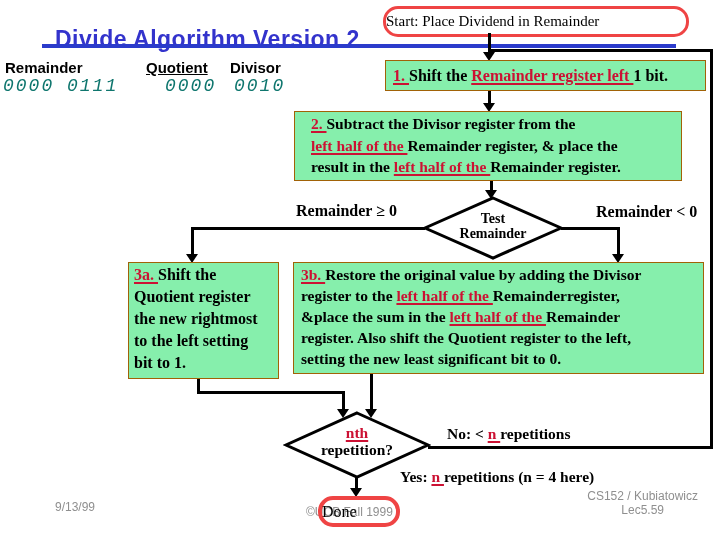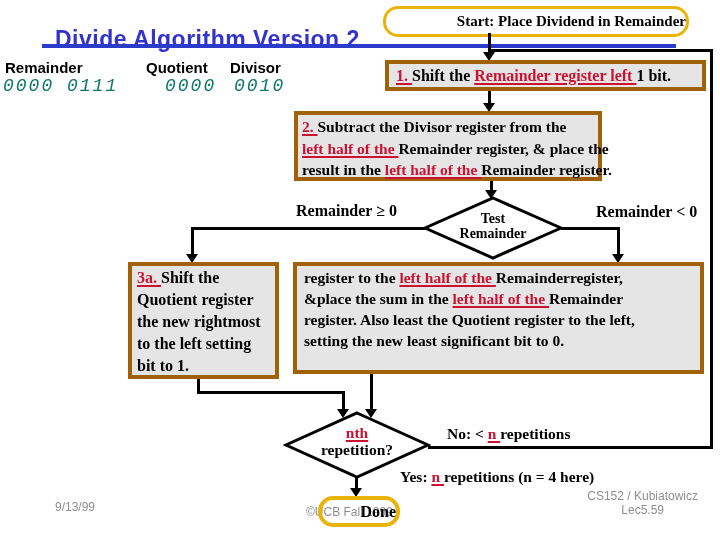--- a/index.html
+++ b/index.html
@@ -9,41 +9,41 @@
   
   .title{font-family:"Liberation Sans",sans-serif;font-weight:bold;font-size:23px;
          color:#3333cc;letter-spacing:0.5px;white-space:nowrap;}
   .reglabel{font-family:"Liberation Sans",sans-serif;font-weight:bold;font-size:15px;
             color:#000;white-space:nowrap;}
   .regval{font-family:"Liberation Mono",monospace;font-size:18px;color:#0f766e;
           letter-spacing:2px;white-space:nowrap;font-style:italic;}
   .flow{font-weight:bold;color:#000;white-space:nowrap;}
   .hl{color:#cc1133;text-decoration:underline;text-decoration-thickness:2px;text-underline-offset:2px;}
   
-  .terminal{border:3px solid #eab308;border-radius:15px;background:transparent;
-            display:flex;align-items:center;justify-content:flex-end;
-            font-weight:bold;font-size:15px;}
-  .pbox{border:4px solid #a16207;background:#e5e5e5;box-sizing:border-box;}
+  .terminal{border:3px solid #ef4444;border-radius:15px;background:transparent;
+            display:flex;align-items:center;justify-content:flex-start;
+            font-weight:normal;font-size:15px;}
+  .pbox{border:1px solid #a16207;background:#86efac;box-sizing:border-box;}
   .hline{position:absolute;background:#000;height:3px;}
   .vline{position:absolute;background:#000;width:3px;}
   .arrowdown{position:absolute;width:0;height:0;
              border-left:6px solid transparent;border-right:6px solid transparent;
              border-top:9px solid #000;}
   .underlineblue{background:#2b3bcb;}
   .footer{font-family:"Liberation Sans",sans-serif;font-size:12px;color:#8f8f8f;white-space:nowrap;}
   .dtext{position:absolute;width:100%;text-align:center;font-weight:bold;}
 </style>
 </head>
 <body>
 
 <div class="abs title" style="left:55px;top:15px;margin-top:11px;">Divide Algorithm Version 2</div>
 <div class="abs underlineblue" style="left:42px;top:44px;width:634px;height:4px;"></div>
 
 <div class="abs reglabel" style="left:5px;top:59px;">Remainder</div>
-<div class="abs reglabel" style="left:146px;top:59px;">Quotient</div>
+<div class="abs reglabel" style="left:146px;top:59px;text-decoration:underline;">Quotient</div>
 <div class="abs reglabel" style="left:230px;top:59px;">Divisor</div>
 <div class="abs regval" style="left:3px;top:76px;">0000 0111</div>
 <div class="abs regval" style="left:153px;top:76px;margin-left:12px;">0000</div>
 <div class="abs regval" style="left:234px;top:76px;">0010</div>
 
 <div class="abs terminal" style="left:383px;top:6px;width:300px;height:25px;">
   <span>Start: Place Dividend in Remainder</span>
 </div>
 
 <div class="vline" style="left:488px;top:33px;height:22px;"></div>
@@ -51,21 +51,21 @@
 <div class="vline" style="left:710px;top:49px;height:400px;"></div>
 <div class="arrowdown" style="left:483px;top:52px;"></div>
 
 <div class="abs pbox flow" style="left:385px;top:60px;width:321px;height:31px;font-size:16px;display:flex;align-items:center;padding-left:7px;">
   <span><span class="hl">1. </span><span>Shift the </span><span class="hl">Remainder register left </span><span>1 bit.</span></span>
 </div>
 
 <div class="vline" style="left:488px;top:91px;height:14px;"></div>
 <div class="arrowdown" style="left:483px;top:103px;"></div>
 
-<div class="abs pbox flow" style="left:294px;top:111px;width:308px;height:70px;font-size:15.5px;line-height:21.5px;padding:1px 0 0 4px;">
+<div class="abs pbox flow" style="left:294px;top:111px;width:388px;height:70px;font-size:15.5px;line-height:21.5px;padding:1px 0 0 16px;">
   <div><span class="hl">2. </span><span>Subtract the Divisor register from the</span></div>
   <div><span class="hl">left half of the </span><span>Remainder register, &amp; place the</span></div>
   <div><span>result in the </span><span class="hl">left half of the </span><span>Remainder register.</span></div>
 </div>
 
 <div class="vline" style="left:490px;top:181px;height:12px;"></div>
 <div class="arrowdown" style="left:485px;top:190px;"></div>
 
 <div class="hline" style="left:192px;top:227px;width:233px;"></div>
 <div class="vline" style="left:191px;top:227px;height:28px;"></div>
@@ -90,23 +90,24 @@
 
 <div class="abs pbox flow" style="left:128px;top:262px;width:151px;height:117px;font-size:16px;line-height:22px;padding:1px 0 0 5px;">
   <div><span class="hl">3a. </span><span>Shift the</span></div>
   <div><span>Quotient register</span></div>
   <div><span>the new rightmost</span></div>
   <div><span>to the left setting</span></div>
   <div><span> bit to 1.</span></div>
 </div>
 
 <div class="abs pbox flow" style="left:293px;top:262px;width:411px;height:112px;font-size:15.5px;line-height:21px;padding:1px 0 0 7px;">
+  <div><span class="hl">3b. </span><span>Restore the original value by adding the Divisor</span></div>
   <div><span>register to the </span><span class="hl">left half of the </span><span>Remainderregister,</span></div>
   <div><span>&amp;place the sum in the </span><span class="hl">left half of the </span><span>Remainder</span></div>
-  <div><span>register. Also least the Quotient register to the left,</span></div>
+  <div><span>register. Also shift the Quotient register to the left,</span></div>
   <div><span>setting the new least significant bit to 0.</span></div>
 </div>
 
 <div class="vline" style="left:197px;top:379px;height:15px;"></div>
 <div class="hline" style="left:197px;top:391px;width:148px;"></div>
 <div class="vline" style="left:342px;top:391px;height:20px;"></div>
 <div class="arrowdown" style="left:337px;top:409px;"></div>
 <div class="vline" style="left:370px;top:374px;height:37px;"></div>
 <div class="arrowdown" style="left:365px;top:409px;"></div>
 

